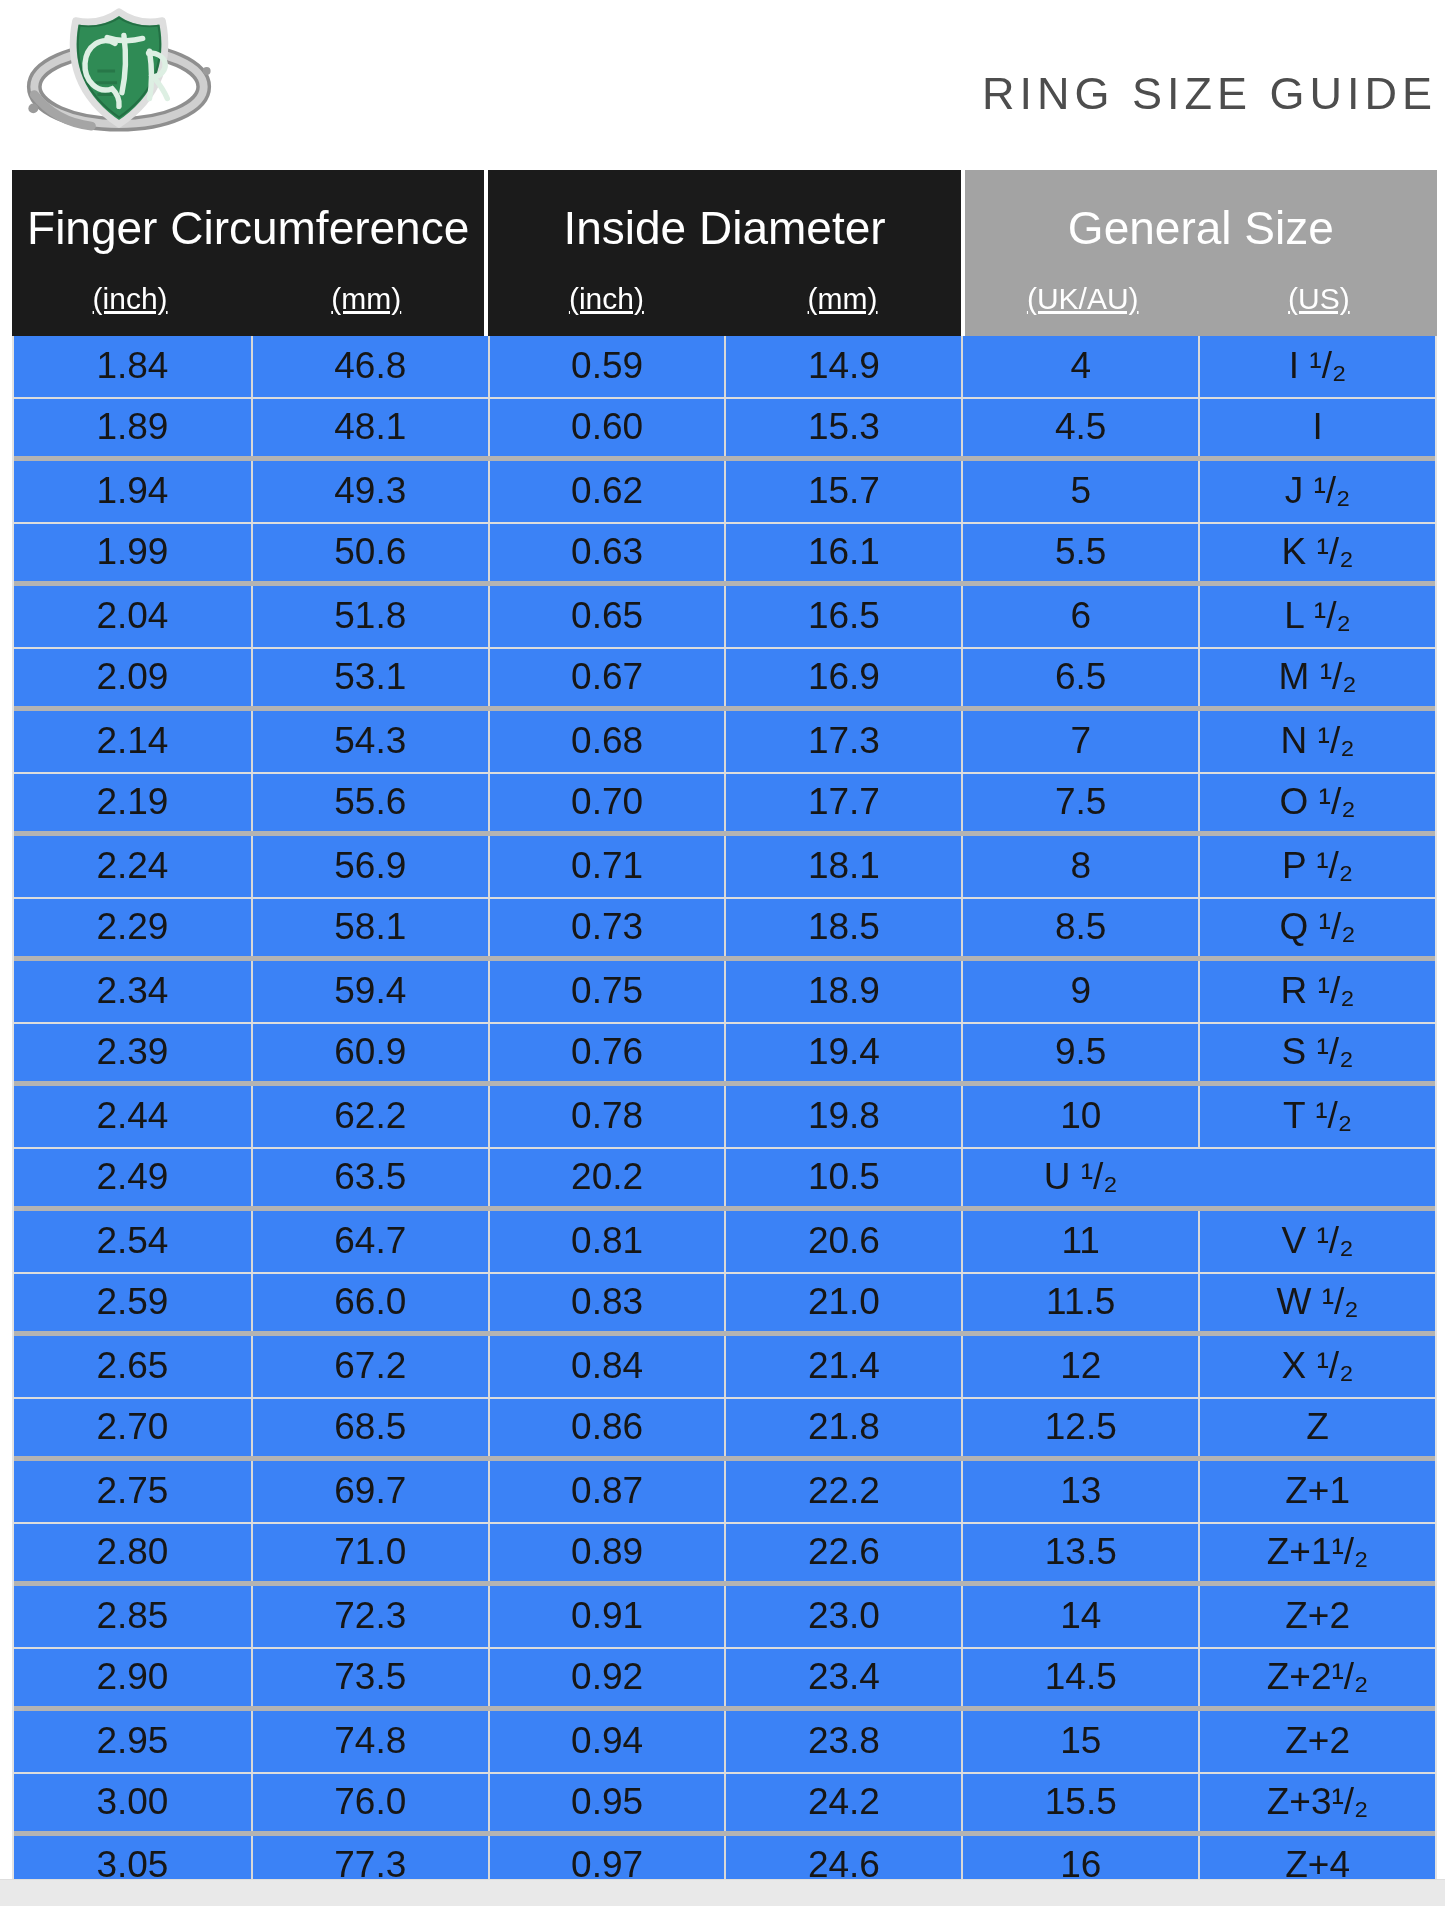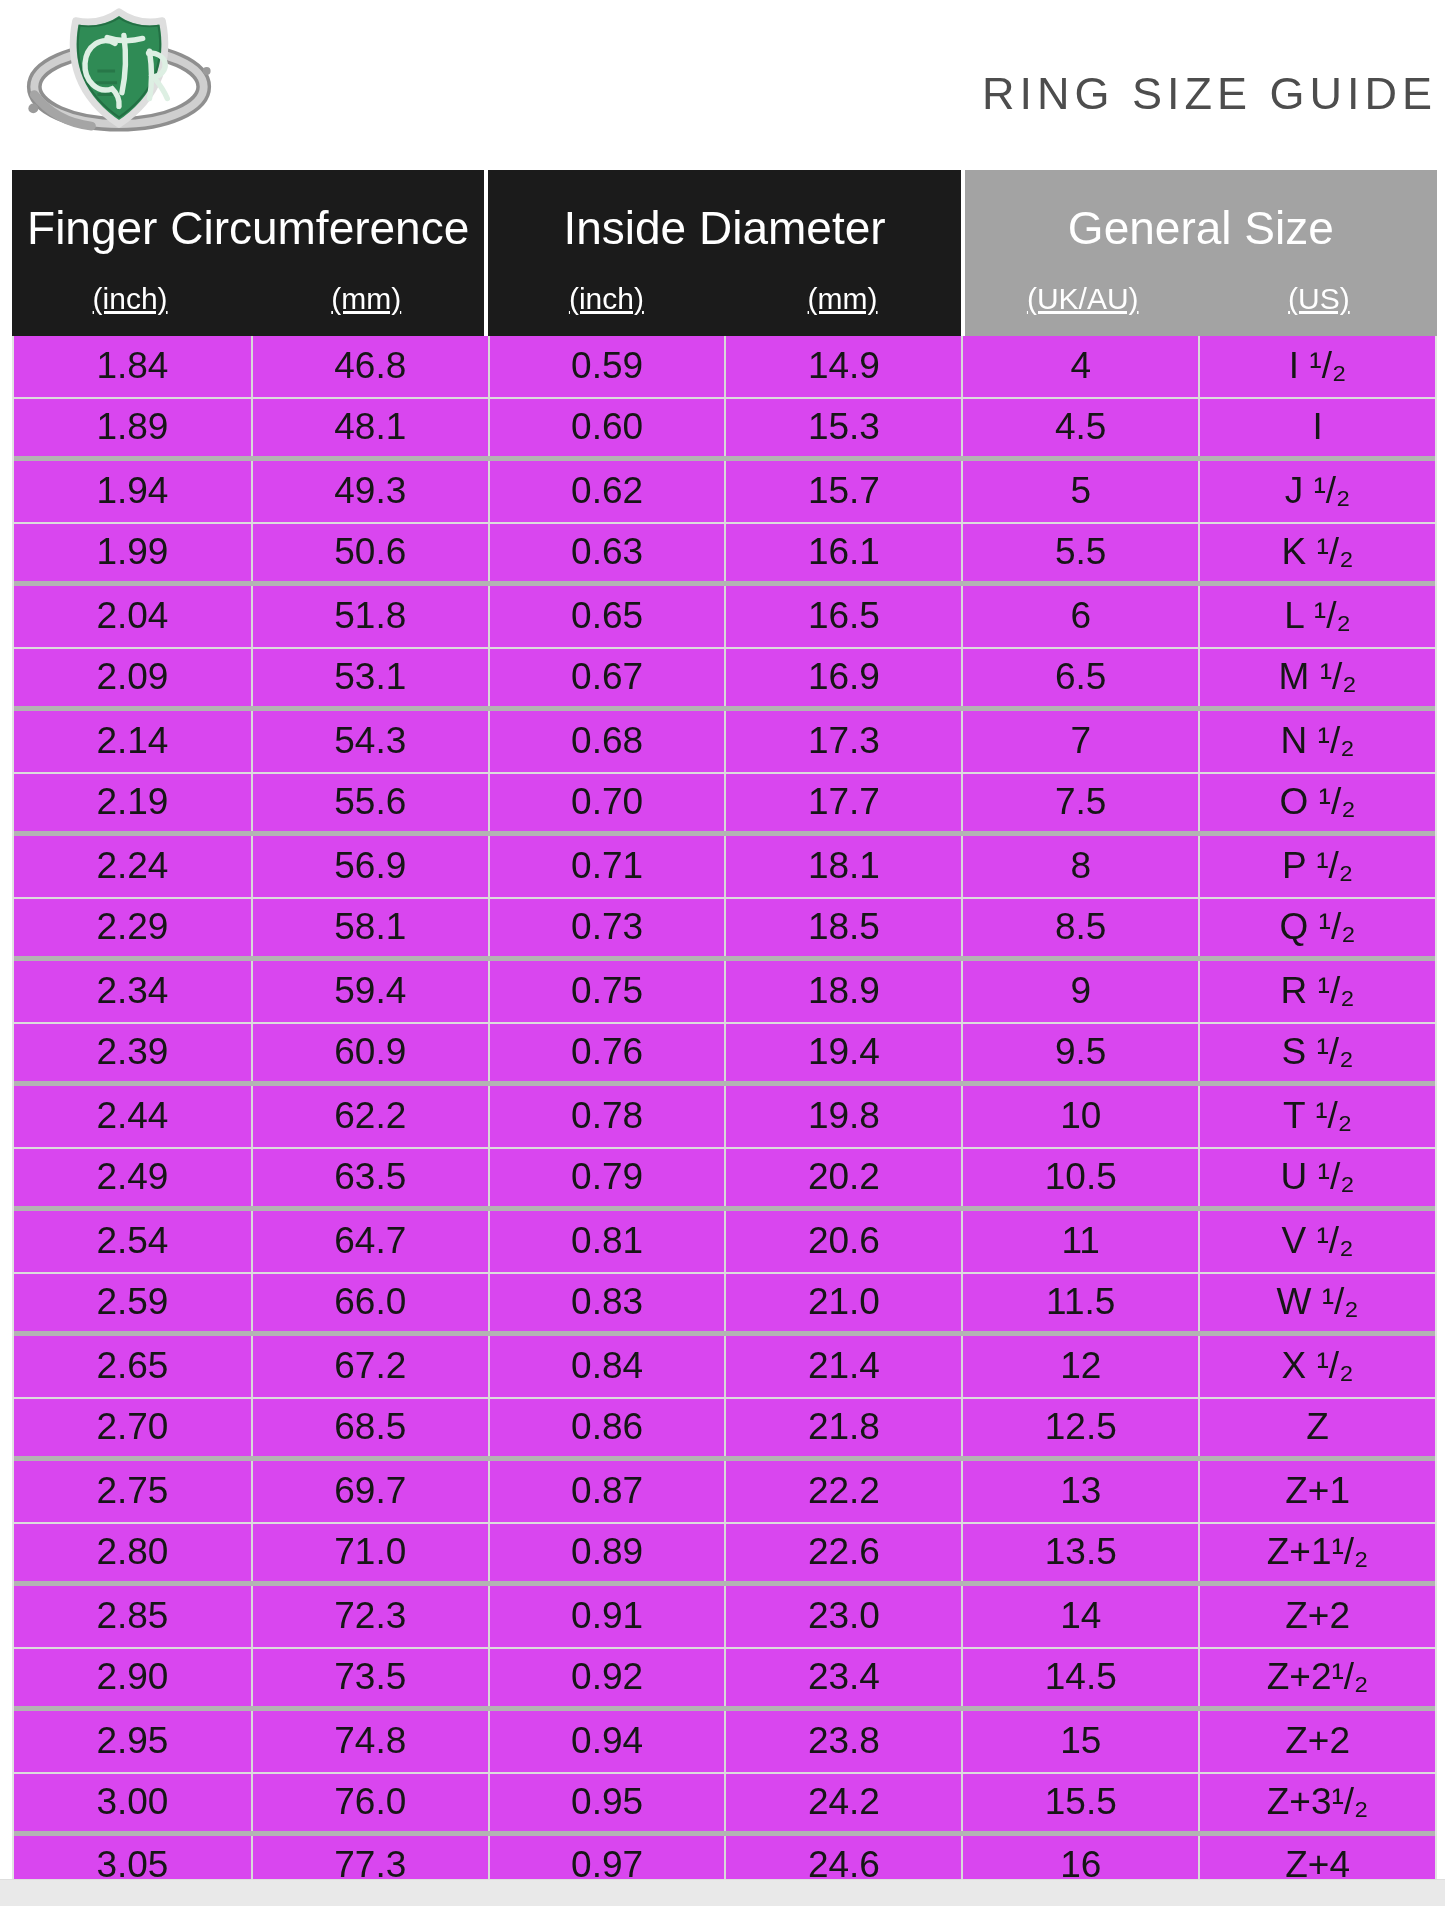--- a/index.html
+++ b/index.html
@@ -35,21 +35,21 @@
   .group-sub { display:flex; height:54px; }
   .group-sub span {
     flex:1 1 0; text-align:center; color:#ffffff; font-size:30px;text-decoration:underline;
   }
 
   .tbody { border-left:2px solid #e3e3e3; border-right:2px solid #e3e3e3; }
   .row {
     display:grid; grid-template-columns:repeat(6,1fr);
     height:62.5px; box-sizing:border-box;
     border-bottom:2px solid #dcdcdc;
-    background:#d946ef;
+    background:#3b82f6;
   }
   .row:nth-child(even), .row:last-child { border-bottom:5px solid #b3b3b3; }
   .cell {
     display:flex; align-items:center; justify-content:center;
     font-size:37px; color:#161616;
     border-left:2px solid #d8d8d8;
     white-space:nowrap;
   }
   .cell:first-child { border-left:none; }
 
@@ -215,21 +215,20 @@
           <div class="cell">2.44</div>
           <div class="cell">62.2</div>
           <div class="cell">0.78</div>
           <div class="cell">19.8</div>
           <div class="cell">10</div>
           <div class="cell">T ¹/₂</div>
         </div>
         <div class="row">
           <div class="cell">2.49</div>
           <div class="cell">63.5</div>
-          <div class="cell">0.79</div>
           <div class="cell">20.2</div>
           <div class="cell">10.5</div>
           <div class="cell">U ¹/₂</div>
         </div>
         <div class="row">
           <div class="cell">2.54</div>
           <div class="cell">64.7</div>
           <div class="cell">0.81</div>
           <div class="cell">20.6</div>
           <div class="cell">11</div>

